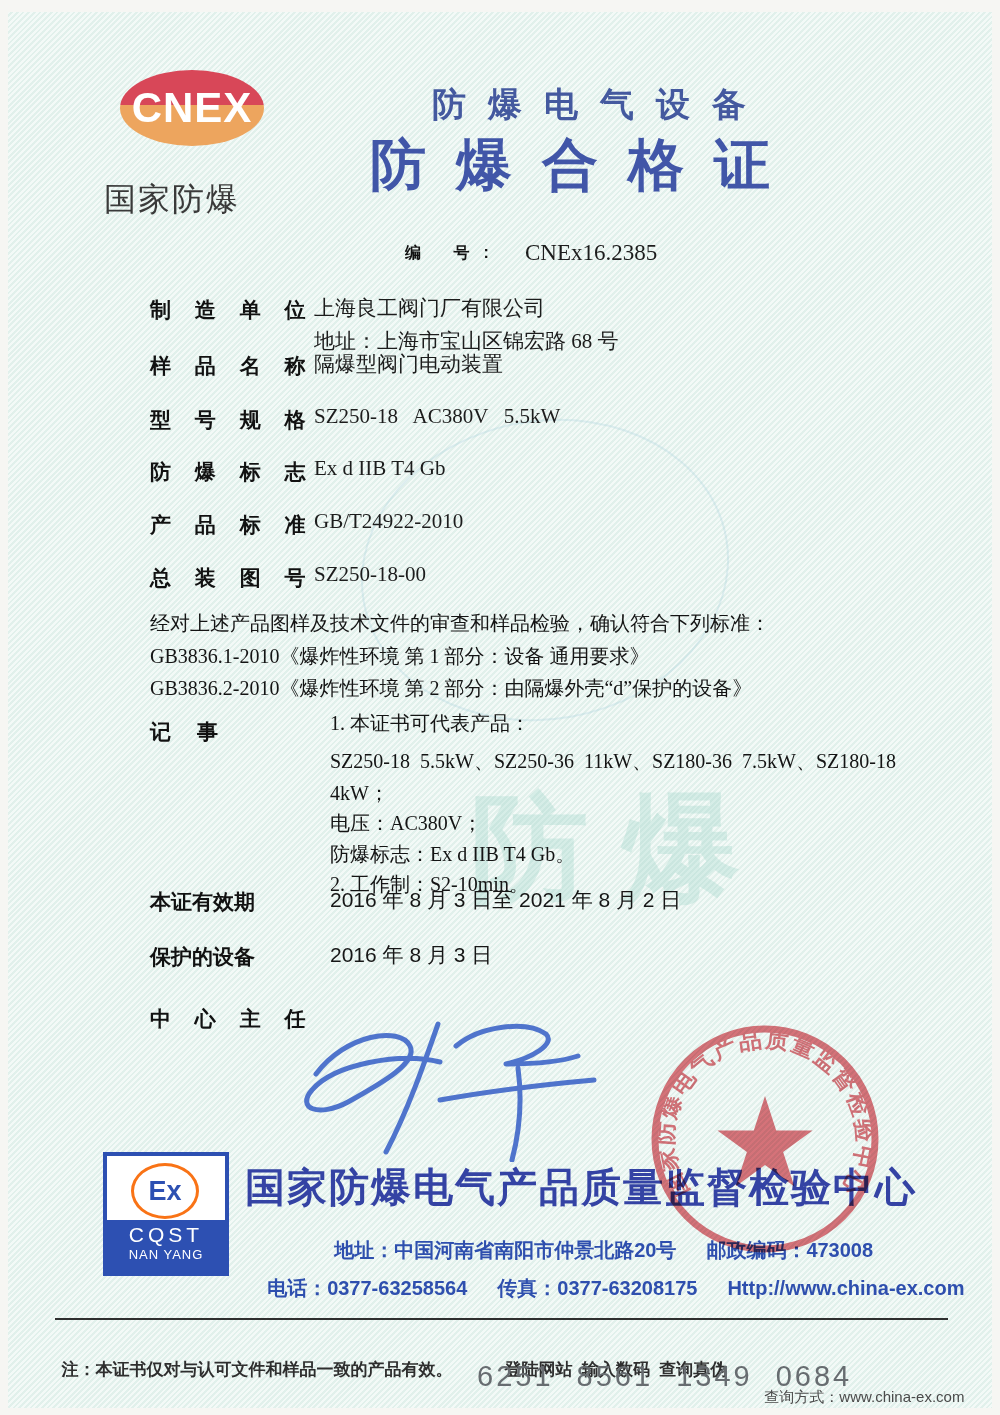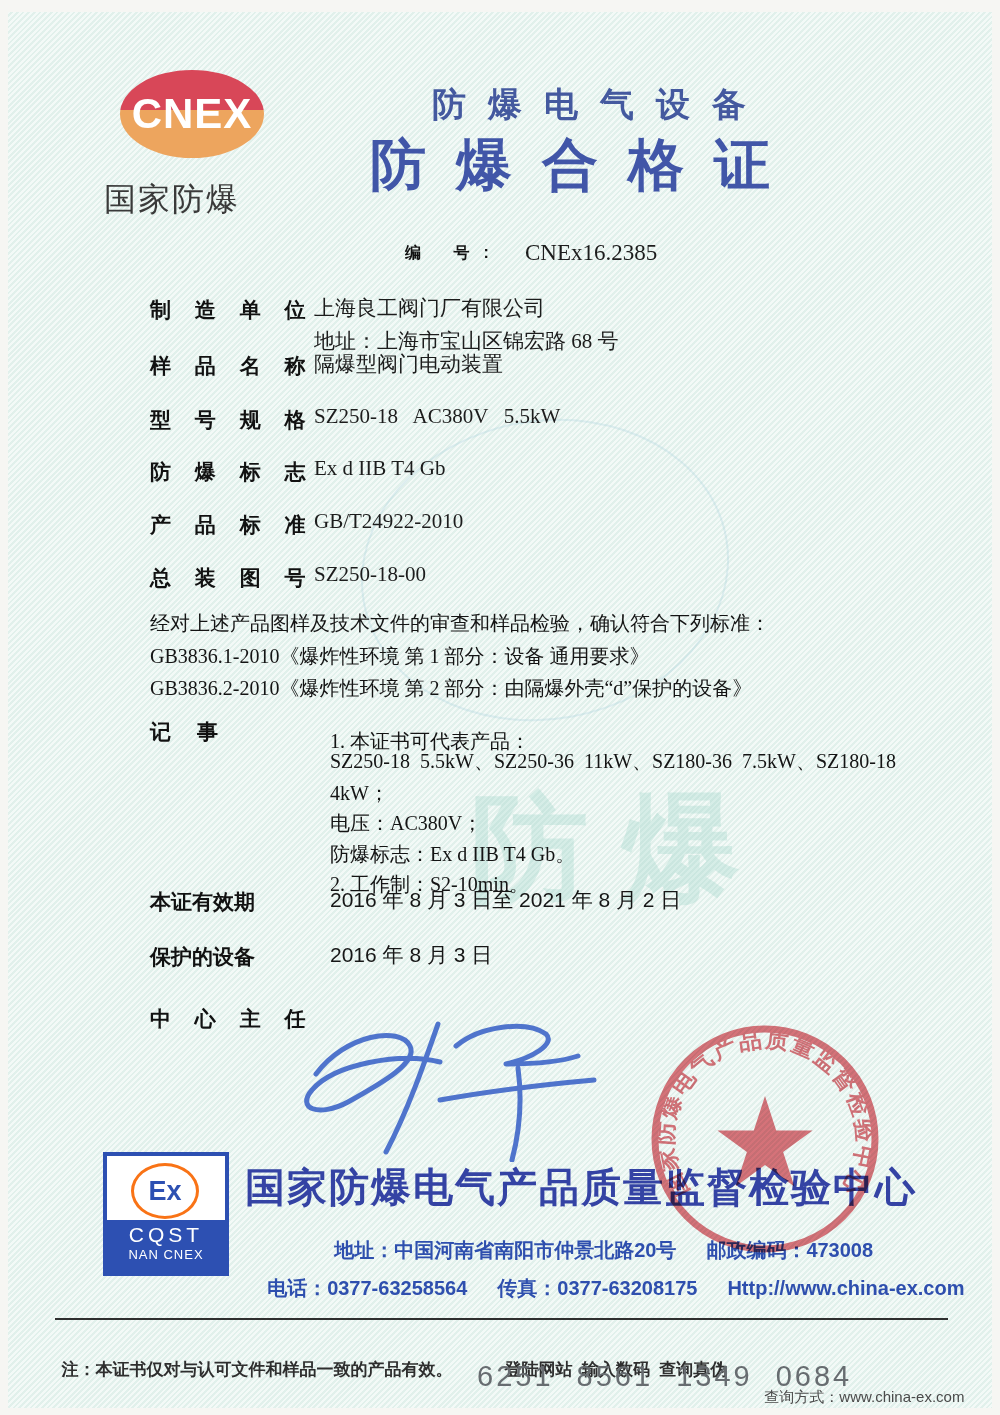--- a/index.html
+++ b/index.html
@@ -23,21 +23,21 @@
   .wm-circle{
     left:360px;top:420px;width:370px;height:300px;border:2px solid rgba(160,205,220,.28);
     border-radius:50%;transform:rotate(-10deg);
   }
   .wm-text{
     left:470px;top:770px;font-size:118px;font-weight:bold;letter-spacing:34px;
     color:rgba(150,208,196,.30);font-family:var(--sans);
   }
   
   .cnex-logo{
-    left:120px;top:70px;width:144px;height:88px;border-radius:50%;
+    left:120px;top:70px;width:144px;height:76px;border-radius:50%;
     background:linear-gradient(180deg,#d84758 0 46%,#eda55e 46% 100%);
     display:flex;align-items:center;justify-content:center;
   }
   .cnex-logo span{
     color:#fff;font-family:var(--sans);font-weight:bold;font-size:42px;letter-spacing:1px;
   }
   .logo-caption{
     left:104px;top:178px;width:176px;
     font-size:32px;color:#3a3a3a;letter-spacing:2px;font-family:var(--sans);
   }
@@ -139,21 +139,21 @@
 <div class="abs val" style="top:509px">GB/T24922-2010</div>
 
 <div class="abs lbl" style="top:564px">总 装 图 号</div>
 <div class="abs val" style="top:562px">SZ250-18-00</div>
 
 <div class="abs stmt" style="top:610px">经对上述产品图样及技术文件的审查和样品检验，确认符合下列标准：</div>
 <div class="abs stmt" style="top:643px">GB3836.1-2010《爆炸性环境 第 1 部分：设备 通用要求》</div>
 <div class="abs stmt" style="top:675px">GB3836.2-2010《爆炸性环境 第 2 部分：由隔爆外壳“d”保护的设备》</div>
 
 <div class="abs lbl wide" style="top:718px">记事</div>
-<div class="abs note-line" style="top:728px">1. 本证书可代表产品：</div>
+<div class="abs note-line" style="top:710px">1. 本证书可代表产品：</div>
 <div class="abs note-line" style="top:748px">SZ250-18  5.5kW、SZ250-36  11kW、SZ180-36  7.5kW、SZ180-18</div>
 <div class="abs note-line" style="top:780px">4kW；</div>
 <div class="abs note-line" style="top:810px">电压：AC380V；</div>
 <div class="abs note-line" style="top:841px">防爆标志：Ex d IIB T4 Gb。</div>
 <div class="abs note-line" style="top:871px">2. 工作制：S2-10min。</div>
 
 <div class="abs lbl tight" style="top:888px">本证有效期</div>
 <div class="abs val sans" style="left:330px;top:886px">2016 年 8 月 3 日至 2021 年 8 月 2 日</div>
 
 <div class="abs lbl tight" style="top:943px">保护的设备</div>
@@ -168,21 +168,21 @@
     <path d="M 168,34 C 192,14 238,8 258,22 C 268,32 244,46 218,52 C 244,52 272,50 290,44"></path>
     <path d="M 152,88 C 196,80 262,72 306,68"></path>
     <path d="M 230,56 C 234,86 232,118 224,148"></path>
   </g>
 </svg>
 
 <div class="abs ex-logo">
   <div class="ex-circle">Ex</div>
   <div class="ex-bottom">
     <div class="ex-cqst">CQST</div>
-    <div class="ex-ny">NAN CNEX</div>
+    <div class="ex-ny">NAN YANG</div>
   </div>
 </div>
 
 <div class="abs issuer-name">国家防爆电气产品质量监督检验中心</div>
 
 <div class="abs issuer-line" style="left:323px;top:1214px">
   <span>地址：中国河南省南阳市仲景北路20号</span><span class="gap">邮政编码：473008</span>
 </div>
 <div class="abs issuer-line" style="left:256px;top:1252px">
   <span>电话：0377-63258564</span><span class="gap">传真：0377-63208175</span><span class="gap">Http://www.china-ex.com</span>

